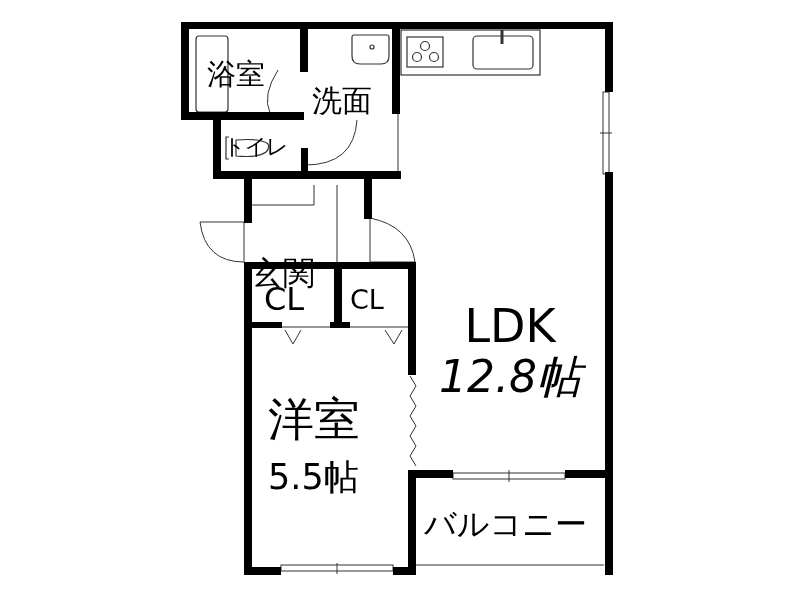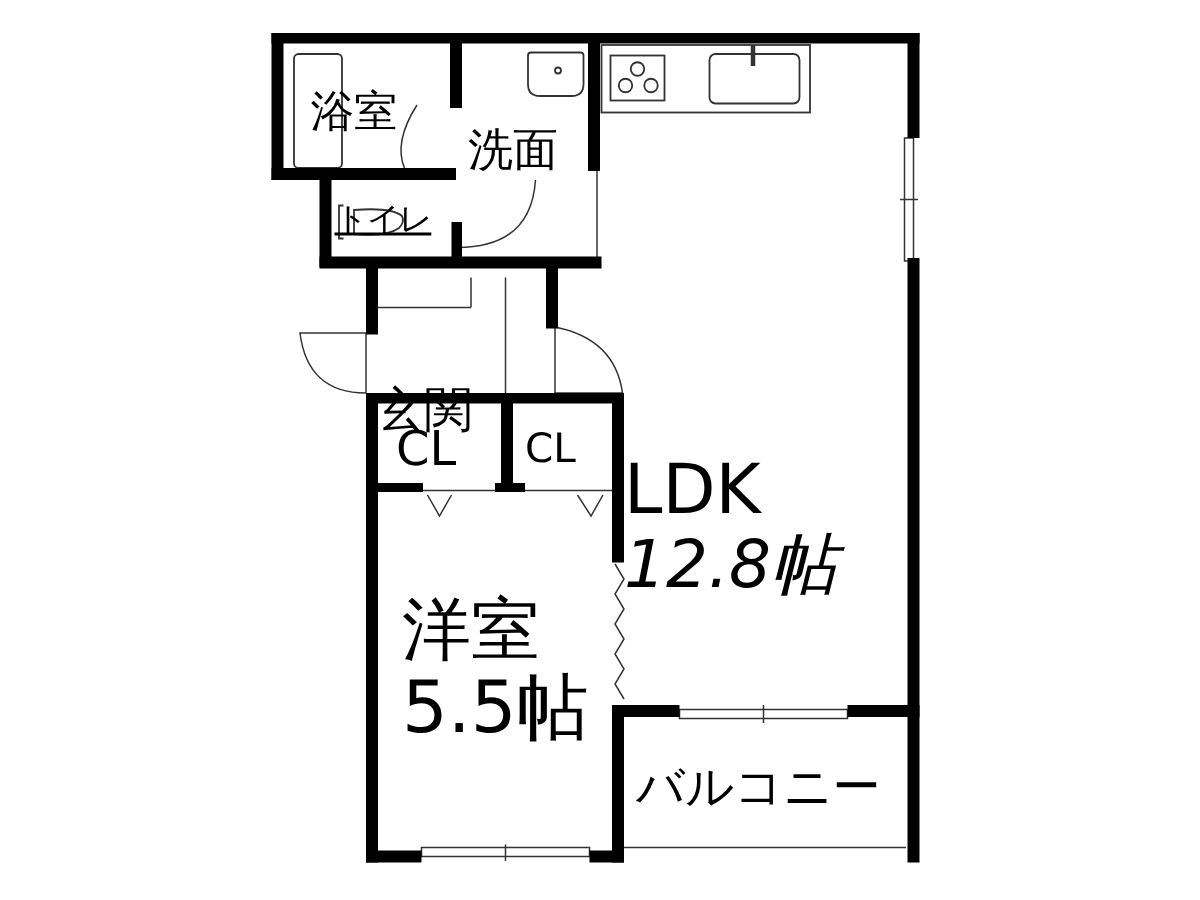--- a/index.html
+++ b/index.html
@@ -1,28 +1,28 @@
 <!DOCTYPE html>
 <html><head>
 <meta charset="utf-8">
 <style>
   html, body { margin: 0; padding: 0; background: #ffffff; }
   body { width: 800px; height: 600px; position: relative; overflow: hidden; }
   svg { position: absolute; left: 0; top: 0; }
   .lbl { position: absolute; color: #000; font-family: "DejaVu Sans", sans-serif; white-space: nowrap; line-height: 1; }
   .room-bath { left: 207px; top: 60px; font-size: 29px; }
   .room-wash { left: 312px; top: 86px; font-size: 30px; }
-  .room-toilet { left: 223px; top: 136px; font-size: 22px; letter-spacing: -1px; text-decoration: underline; }
+  .room-toilet { left: 223px; top: 136px; font-size: 22px; letter-spacing: -1px; }
   .room-entry { left: 251px; top: 217px; font-size: 32px; margin-top: 40px; }
   .room-cl1 { left: 264px; top: 283px; font-size: 32px; }
   .room-cl2 { left: 350px; top: 286px; font-size: 27px; }
-  .room-ldk { left: 416px; top: 303px; font-size: 46px; width: 160px; }
+  .room-ldk { left: 430px; top: 303px; font-size: 46px; text-align: center; width: 160px; }
   .room-ldk .area { display: block; margin-top: 6px; font-size: 44px; font-style: italic; }
   .room-western { left: 268px; top: 396px; font-size: 46px; text-align: left; width: 120px; }
-  .room-western .area { display: block; margin-top: 6px; font-size: 48px; }
+  .room-western .area { display: block; margin-top: 18px; font-size: 35px; }
   .room-balcony { left: 424px; top: 508px; font-size: 32px; }
 </style>
 </head>
 <body>
 
 <svg width="800" height="600" viewBox="0 0 800 600">
 
   <g fill="none" stroke="#333" stroke-width="1.2">
     <rect x="401" y="30" width="139" height="45"></rect>
     <rect x="407" y="37" width="36" height="30"></rect>

